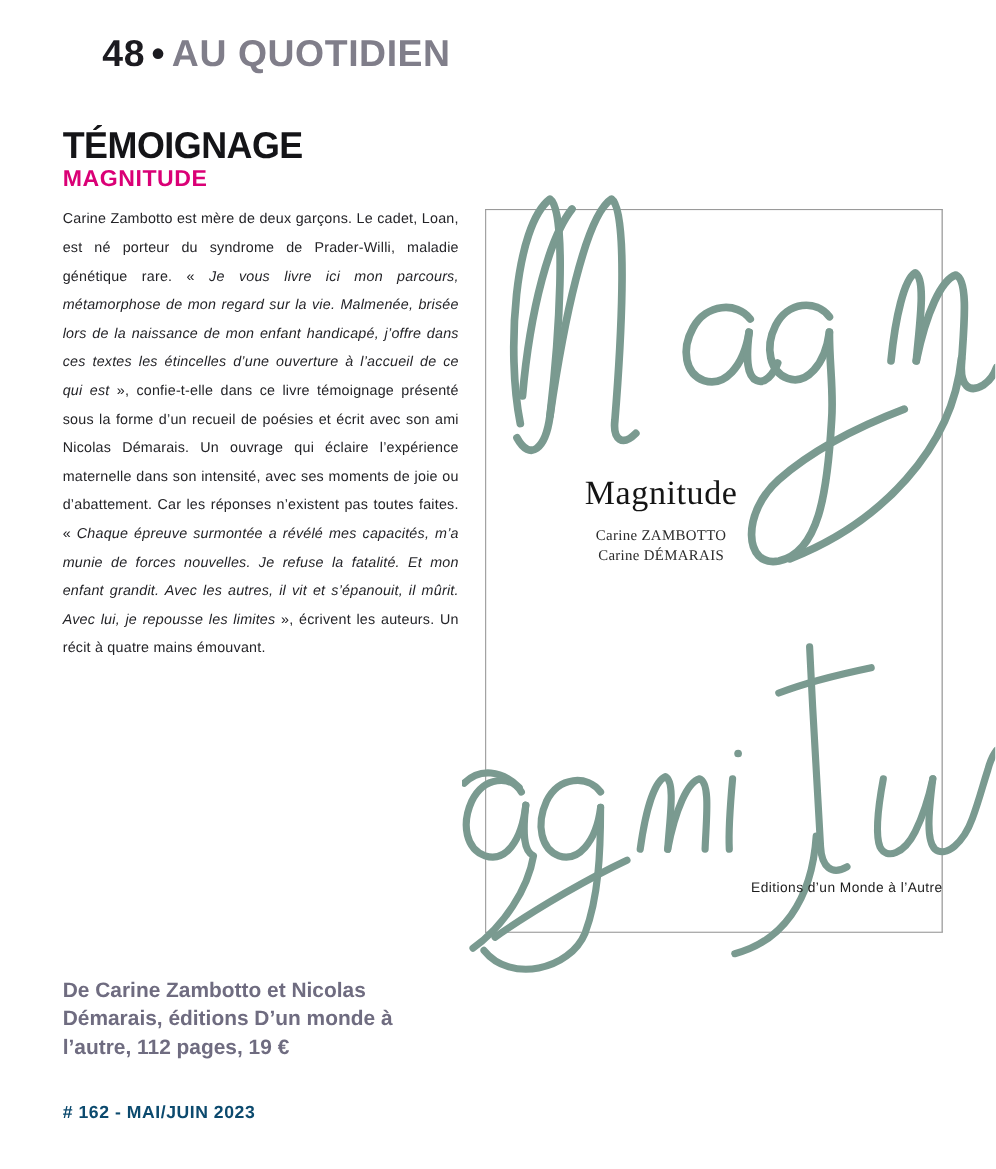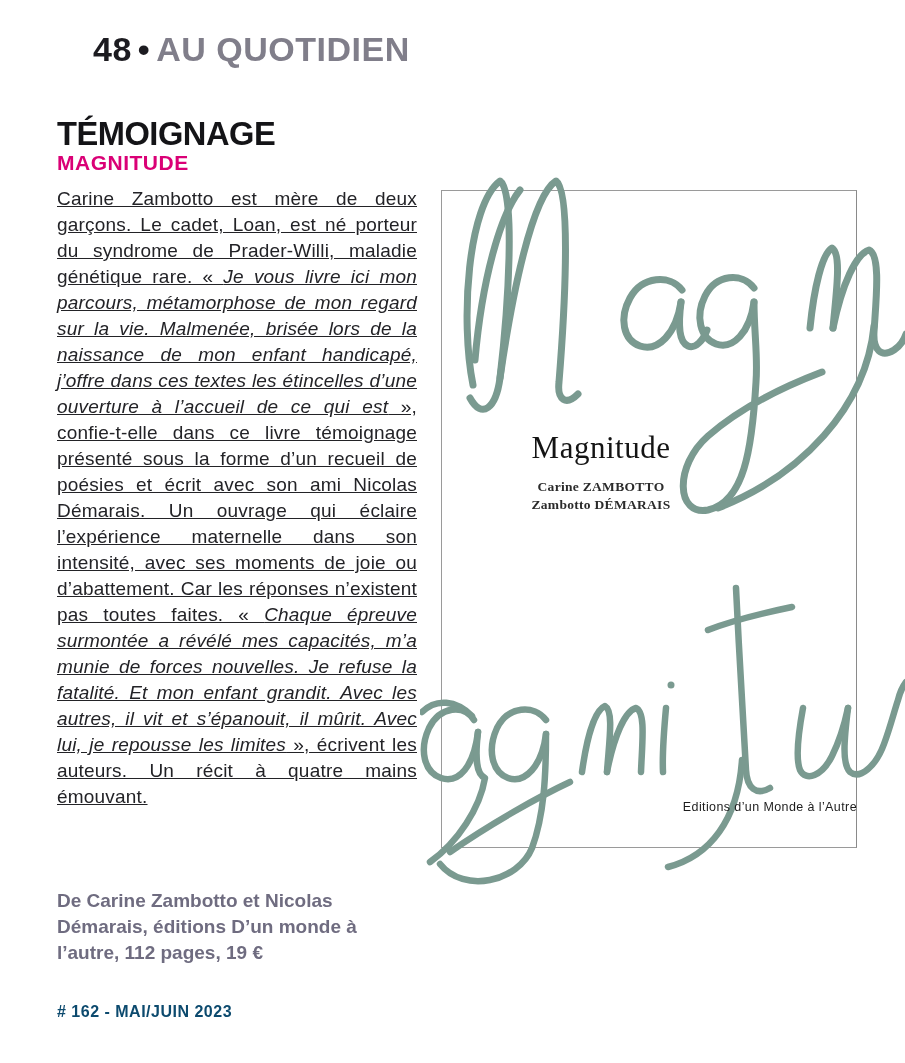--- a/index.html
+++ b/index.html
@@ -33,22 +33,22 @@
   }
   .article-title {
     position:absolute; left:57px; top:151px;
     font-size:21px; font-weight:bold; color:#da0076;
     letter-spacing:0.5px; white-space:nowrap;
   }
 
   
   .article-body {
     position:absolute; left:57px; top:186px; width:360px;
-    font-size:19px; line-height:26px; letter-spacing:0.2px;
-    text-align:justify; color:#232327;text-decoration:underline;
+    font-size:13px; line-height:26px; letter-spacing:0.2px;
+    text-align:justify; color:#232327;
   }
   .article-body .italic { font-style:italic; }
   .article-body .roman { font-style:normal; }
 
   .credit {
     position:absolute; left:57px; top:888px; width:340px;
     font-size:19px; line-height:26px;
     font-weight:bold;
     color:#6f6c80;
   }
@@ -71,21 +71,21 @@
   .cover-title {
     position:absolute; left:61px; top:270px; width:240px;
     text-align:center;
     font-family:"Liberation Serif", serif;
     font-size:31px; color:#141414; letter-spacing:0.5px;
   }
   .cover-authors {
     position:absolute; left:61px; top:318px; width:240px;
     text-align:center;
     font-family:"Liberation Serif", serif;
-    font-size:13.5px; font-weight:bold; color:#2b2b2b;
+    font-size:13.5px; font-weight:normal; color:#2b2b2b;
     line-height:18px; letter-spacing:0.3px;
   }
   .cover-publisher {
     position:absolute; left:21px; top:640px; width:416px;
     text-align:right;
     font-size:12.5px; color:#1d1d1d; letter-spacing:0.4px;
   }
 </style>
 </head>
 <body>
@@ -146,16 +146,16 @@
       <path d="M322,600 C318,660 290,696 248,707"></path>
 
       <path d="M383,548 C378,575 376,600 380,610 C386,622 402,616 412,596 C420,580 425,562 428,548"></path>
       <path d="M428,548 C424,580 422,604 430,612 C440,620 456,606 464,584 C470,568 474,552 478,540 C480,532 483,526 486,522"></path>
     </g>
   </svg>
 
   <div class="cover-title">Magnitude</div>
   <div class="cover-authors">
       <div class="author-line">Carine ZAMBOTTO</div>
-      <div class="author-line">Zambotto DÉMARAIS</div>
+      <div class="author-line">Carine DÉMARAIS</div>
     </div>
   <div class="cover-publisher">Editions d’un Monde à l’Autre</div>
 </div>
 
 </body></html>

